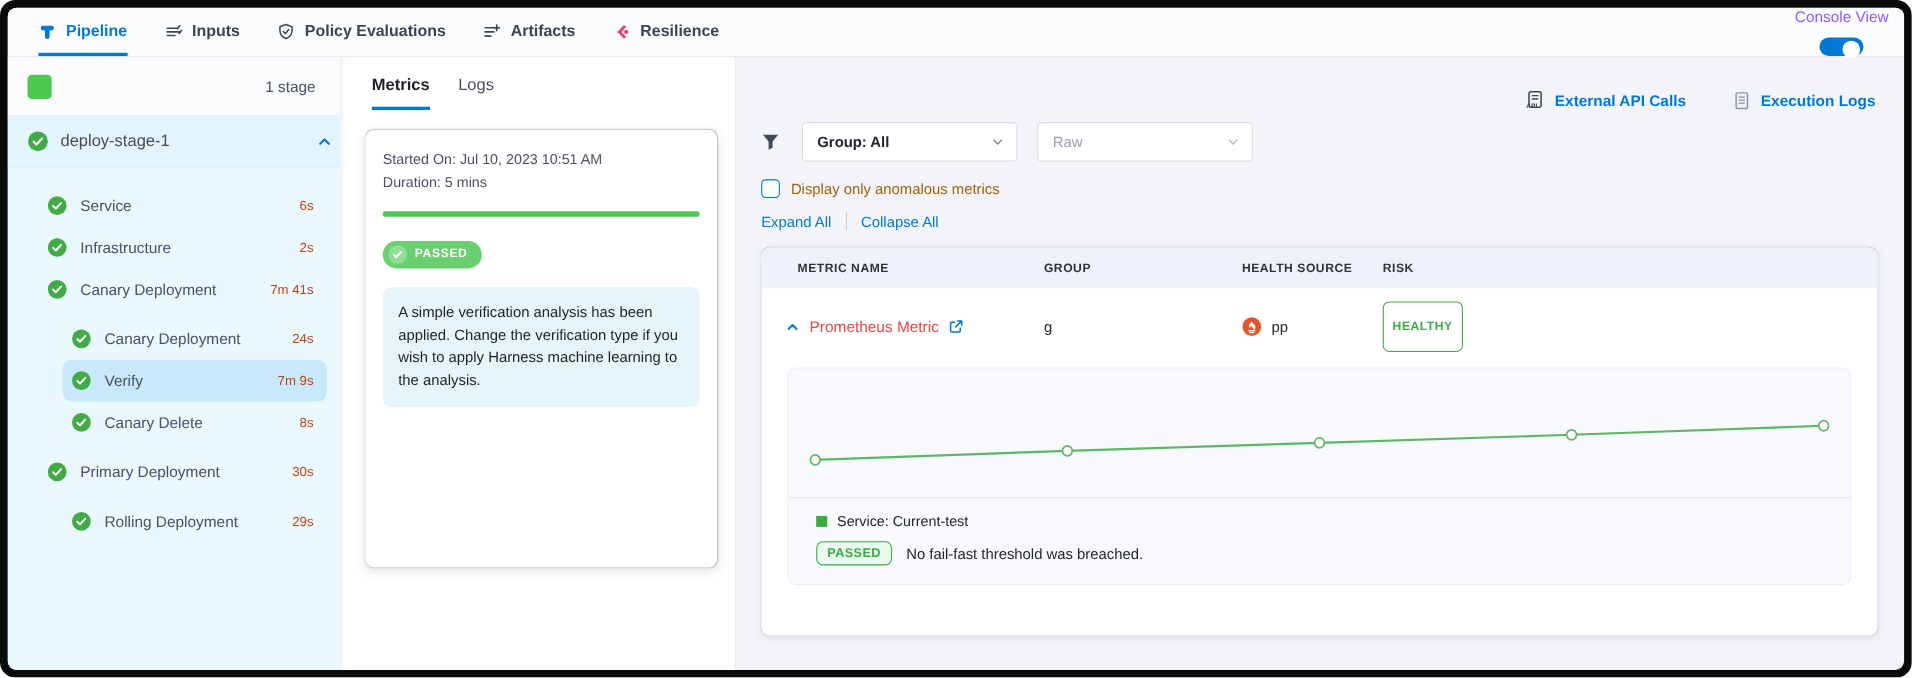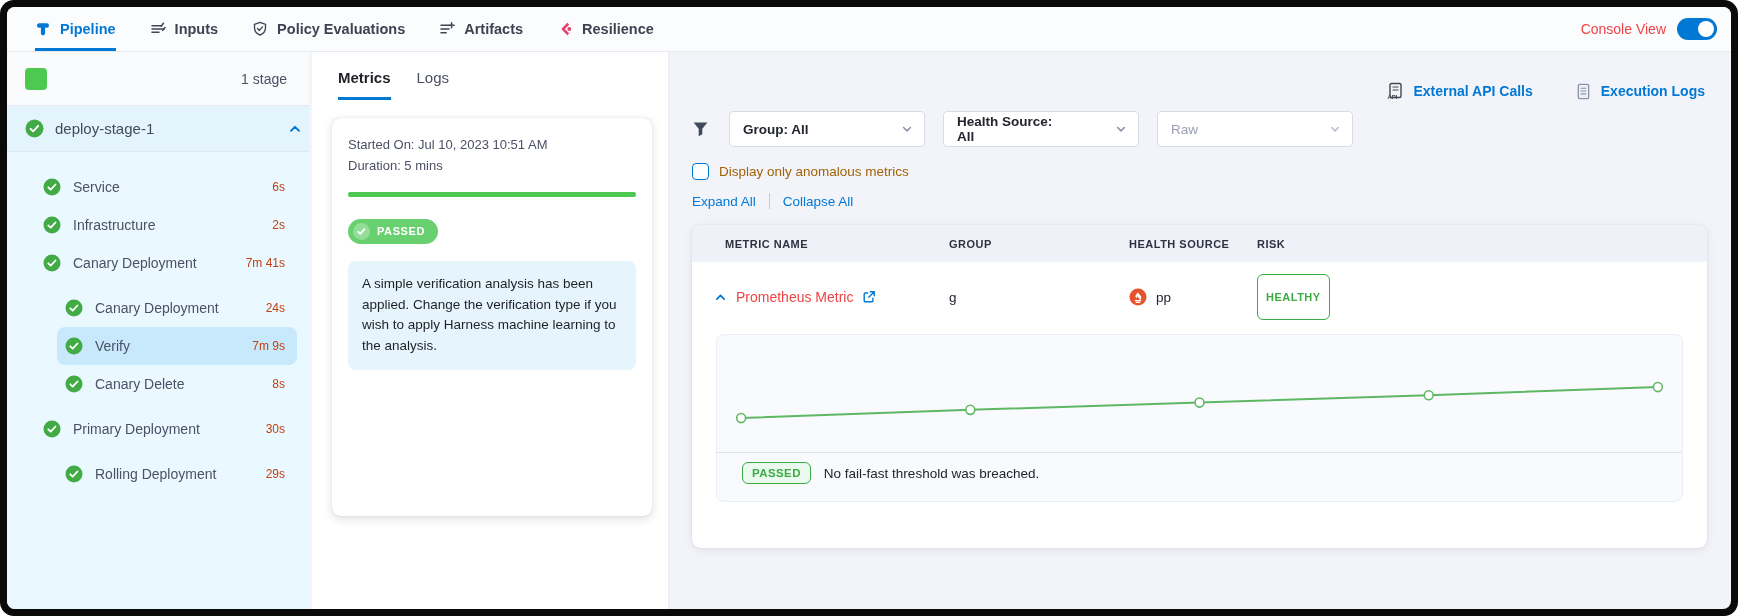--- a/index.html
+++ b/index.html
@@ -6,21 +6,21 @@
   body { font-family: "Liberation Sans", sans-serif; background: #ffffff; }
   .frame { width: 1738px; height: 616px; background: #0a0a0a; border-radius: 14px; padding: 7px; }
   .app { width: 100%; height: 100%; background: #f3f4f9; border-radius: 8px; overflow: hidden; display: flex; flex-direction: column; }
 
   
   .topnav { height: 45px; background: #fbfcfe; border-bottom: 1px solid #e7e9f1; display: flex; align-items: stretch; padding: 0 14px 0 28px; flex-shrink: 0; }
   .nav-tabs { display: flex; gap: 34px; }
   .nav-tab { display: flex; align-items: center; gap: 9px; font-size: 14.5px; color: #3e4352; font-weight: 700; border-bottom: 3px solid transparent; padding-top: 2px; cursor: pointer; }
   .nav-tab.active { color: #0278d5; border-bottom-color: #0278d5; }
   .nav-spacer { flex: 1; }
-  .console { display: flex; align-items: center; gap: 11px; font-size: 14px; color: #ef4444; }
+  .console { display: flex; align-items: center; gap: 11px; font-size: 14px; color: #8b5cf6; flex-direction: column; }
   .toggle { width: 40px; height: 22px; border-radius: 11px; background: #0278d5; position: relative; cursor: pointer; }
   .toggle .knob { position: absolute; right: 3px; top: 3px; width: 16px; height: 16px; border-radius: 50%; background: #fff; }
 
   .content { flex: 1; display: flex; min-height: 0; }
 
   
   .sidebar { width: 302px; flex-shrink: 0; background: #eaf8ff; display: flex; flex-direction: column; }
   .sb-header { height: 54px; background: #fafbfd; border-bottom: 1px solid #e4e7ef; display: flex; align-items: center; padding: 0 22px 0 18px; }
   .status-chip { width: 22px; height: 22px; background: #4dc952; border-radius: 4px; }
   .sb-header .count { margin-left: auto; font-size: 14px; color: #4c5065; }
@@ -314,28 +314,20 @@
               </svg>
         </span>
         <div class="dropdown">
           <span class="value">Group: All</span>
           <span class="icon">
                 <svg width="12" height="12" viewBox="0 0 16 16" fill="none" stroke="#8b8ea3" stroke-width="2" stroke-linecap="round" stroke-linejoin="round">
                   <path d="M3.5 6l4.5 4.5L12.5 6"></path>
                 </svg>
               </span>
         </div>
-        <div class="dropdown">
-          <span class="value">Health Source: All</span>
-          <span class="icon">
-                <svg width="12" height="12" viewBox="0 0 16 16" fill="none" stroke="#8b8ea3" stroke-width="2" stroke-linecap="round" stroke-linejoin="round">
-                  <path d="M3.5 6l4.5 4.5L12.5 6"></path>
-                </svg>
-              </span>
-        </div>
         <div class="dropdown placeholder">
           <span class="value">Raw</span>
           <span class="icon">
                 <svg width="12" height="12" viewBox="0 0 16 16" fill="none" stroke="#b9bbcb" stroke-width="2" stroke-linecap="round" stroke-linejoin="round">
                   <path d="M3.5 6l4.5 4.5L12.5 6"></path>
                 </svg>
               </span>
         </div>
       </div>
 
@@ -390,20 +382,24 @@
           <div class="chart-area">
             <svg id="chartsvg" viewBox="0 0 1000 118" preserveAspectRatio="none">
                   <polyline points="25,83.76 262.5,75.47999999999999 500,68.12 737.5,60.760000000000005 975,52.48" fill="none" stroke="#5eb765" stroke-width="2"></polyline>
                   <circle cx="25" cy="83.76" r="4.6" fill="#ffffff" stroke="#5eb765" stroke-width="1.6"></circle>
                   <circle cx="262.5" cy="75.47999999999999" r="4.6" fill="#ffffff" stroke="#5eb765" stroke-width="1.6"></circle>
                   <circle cx="500" cy="68.12" r="4.6" fill="#ffffff" stroke="#5eb765" stroke-width="1.6"></circle>
                   <circle cx="737.5" cy="60.760000000000005" r="4.6" fill="#ffffff" stroke="#5eb765" stroke-width="1.6"></circle>
                   <circle cx="975" cy="52.48" r="4.6" fill="#ffffff" stroke="#5eb765" stroke-width="1.6"></circle>
                 </svg>
           </div>
+          <div class="legend-row">
+            <span class="legend-swatch"></span>
+            <span class="label">Service: Current-test</span>
+          </div>
           <div class="verdict-row">
             <span class="verdict-badge">PASSED</span>
             <span class="msg">No fail-fast threshold was breached.</span>
           </div>
         </div>
       </div>
     </div>
 
   </div>
 </div>

